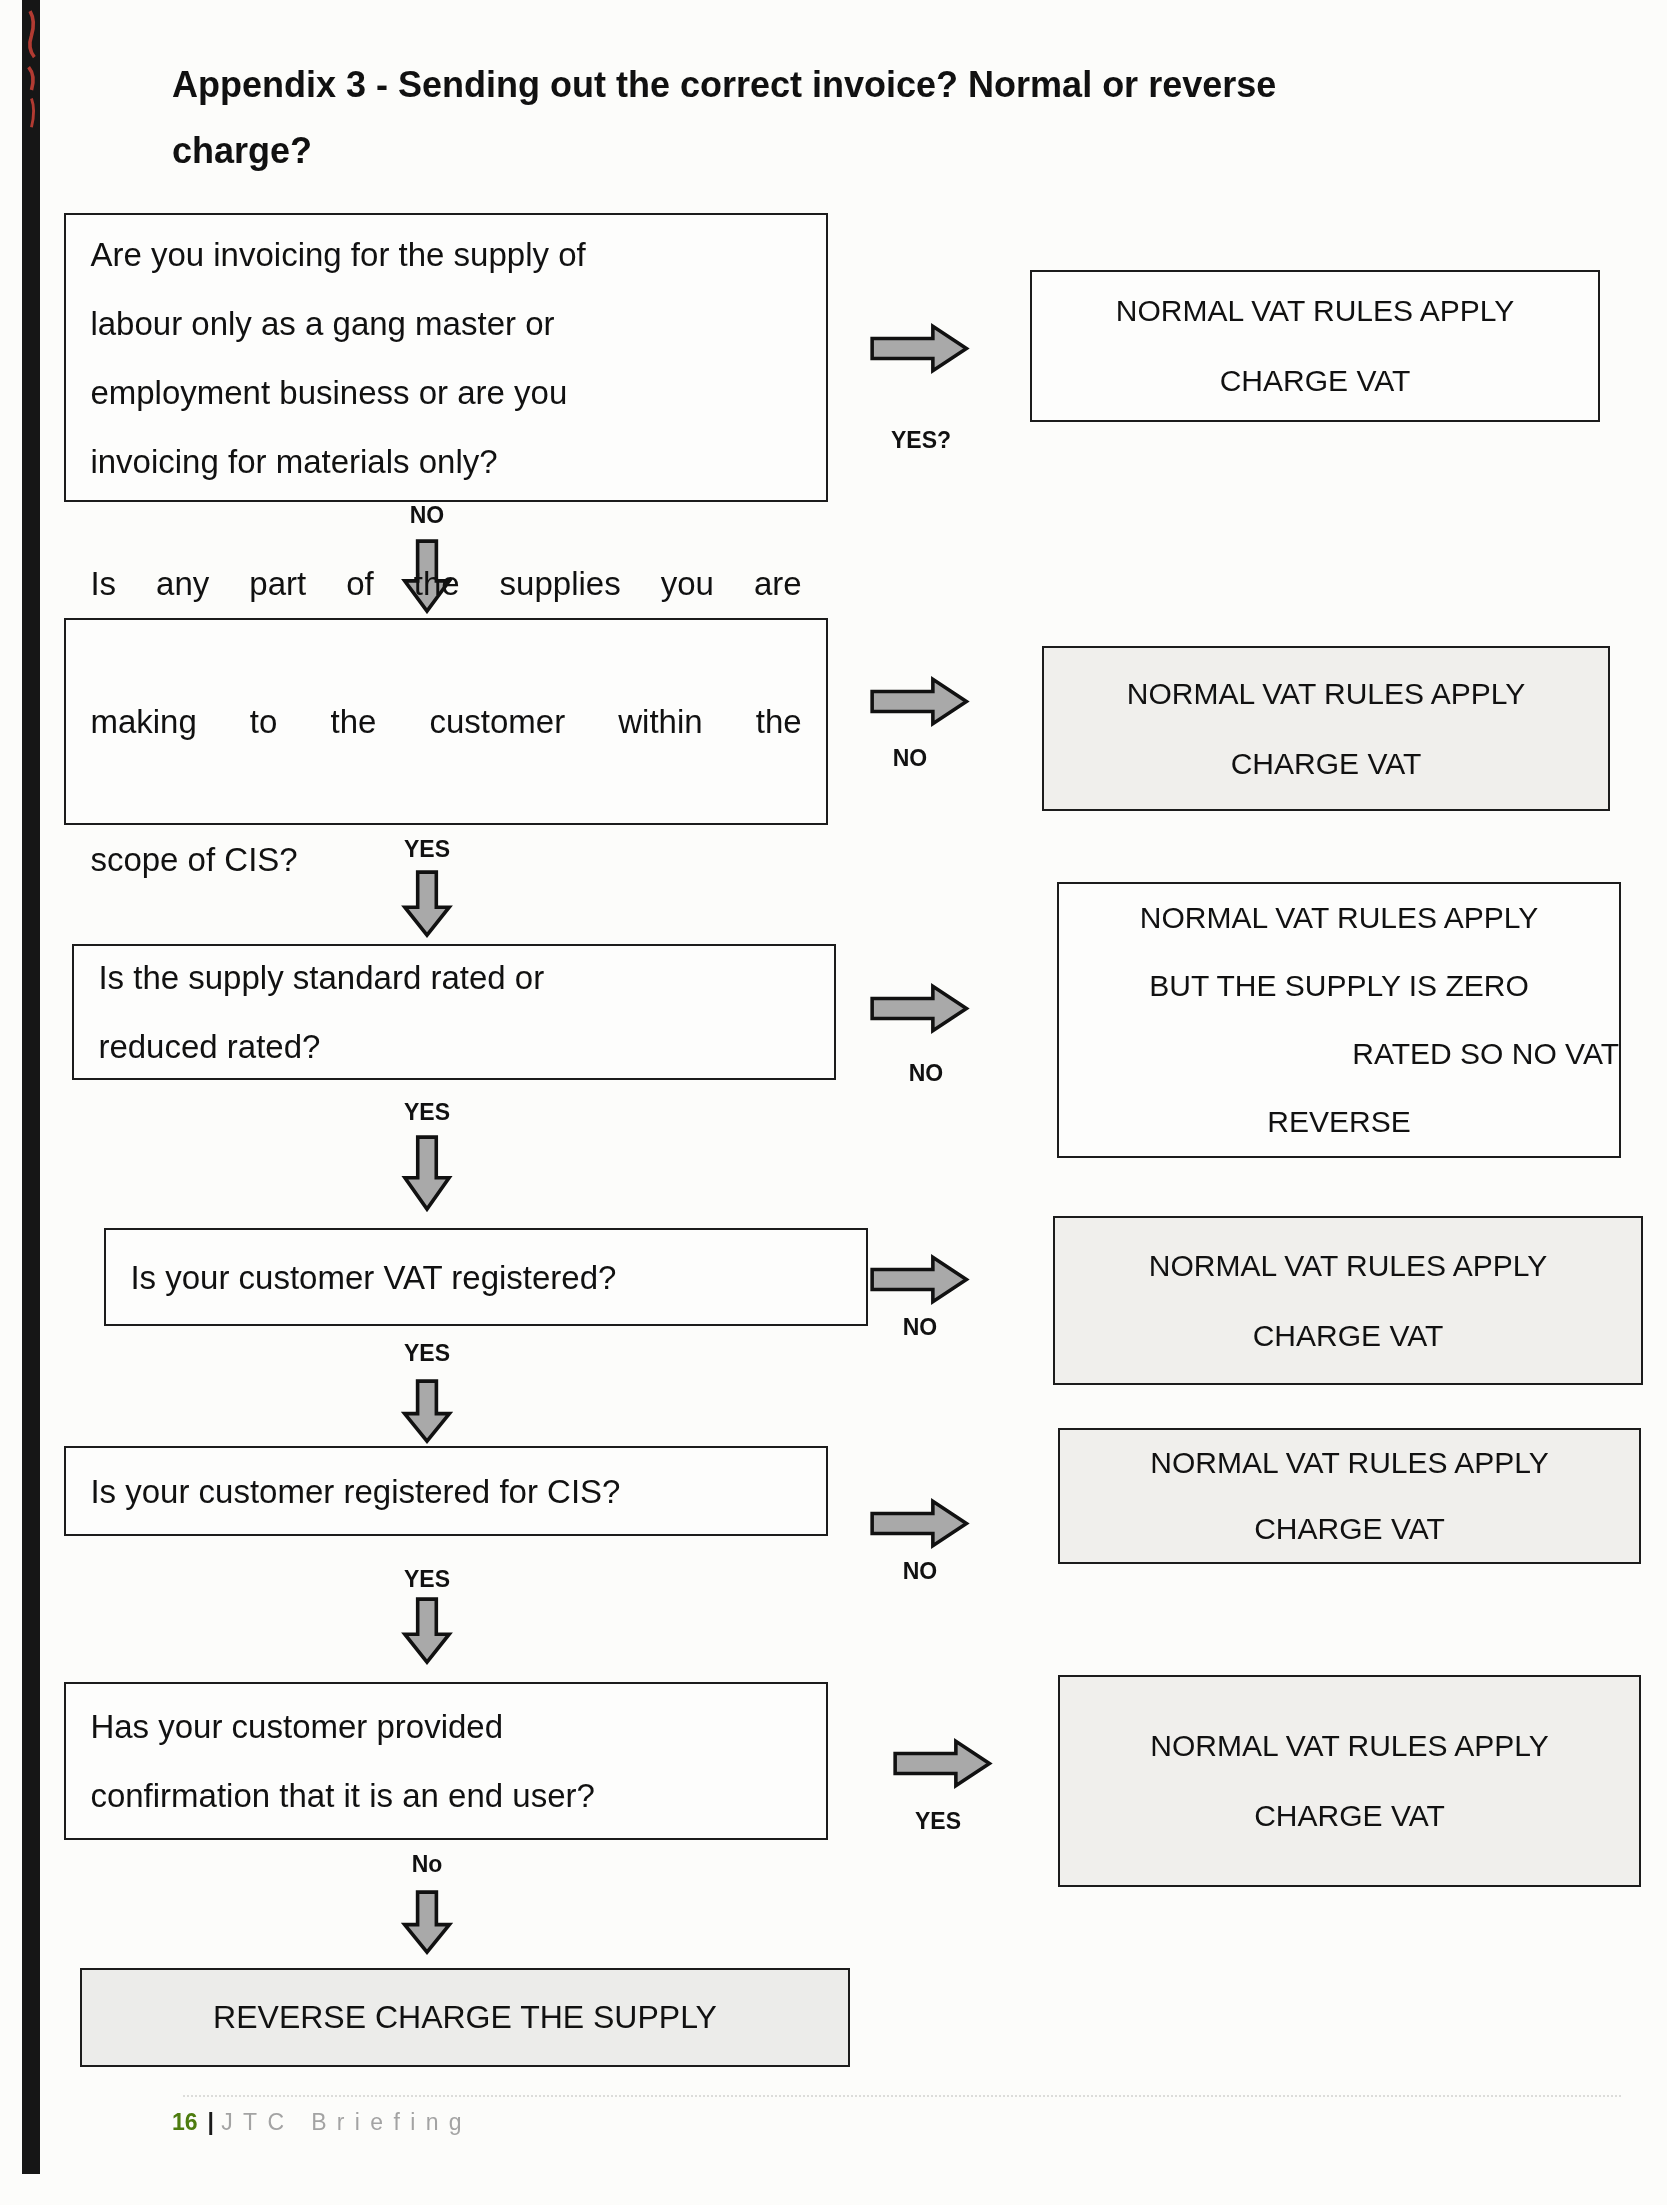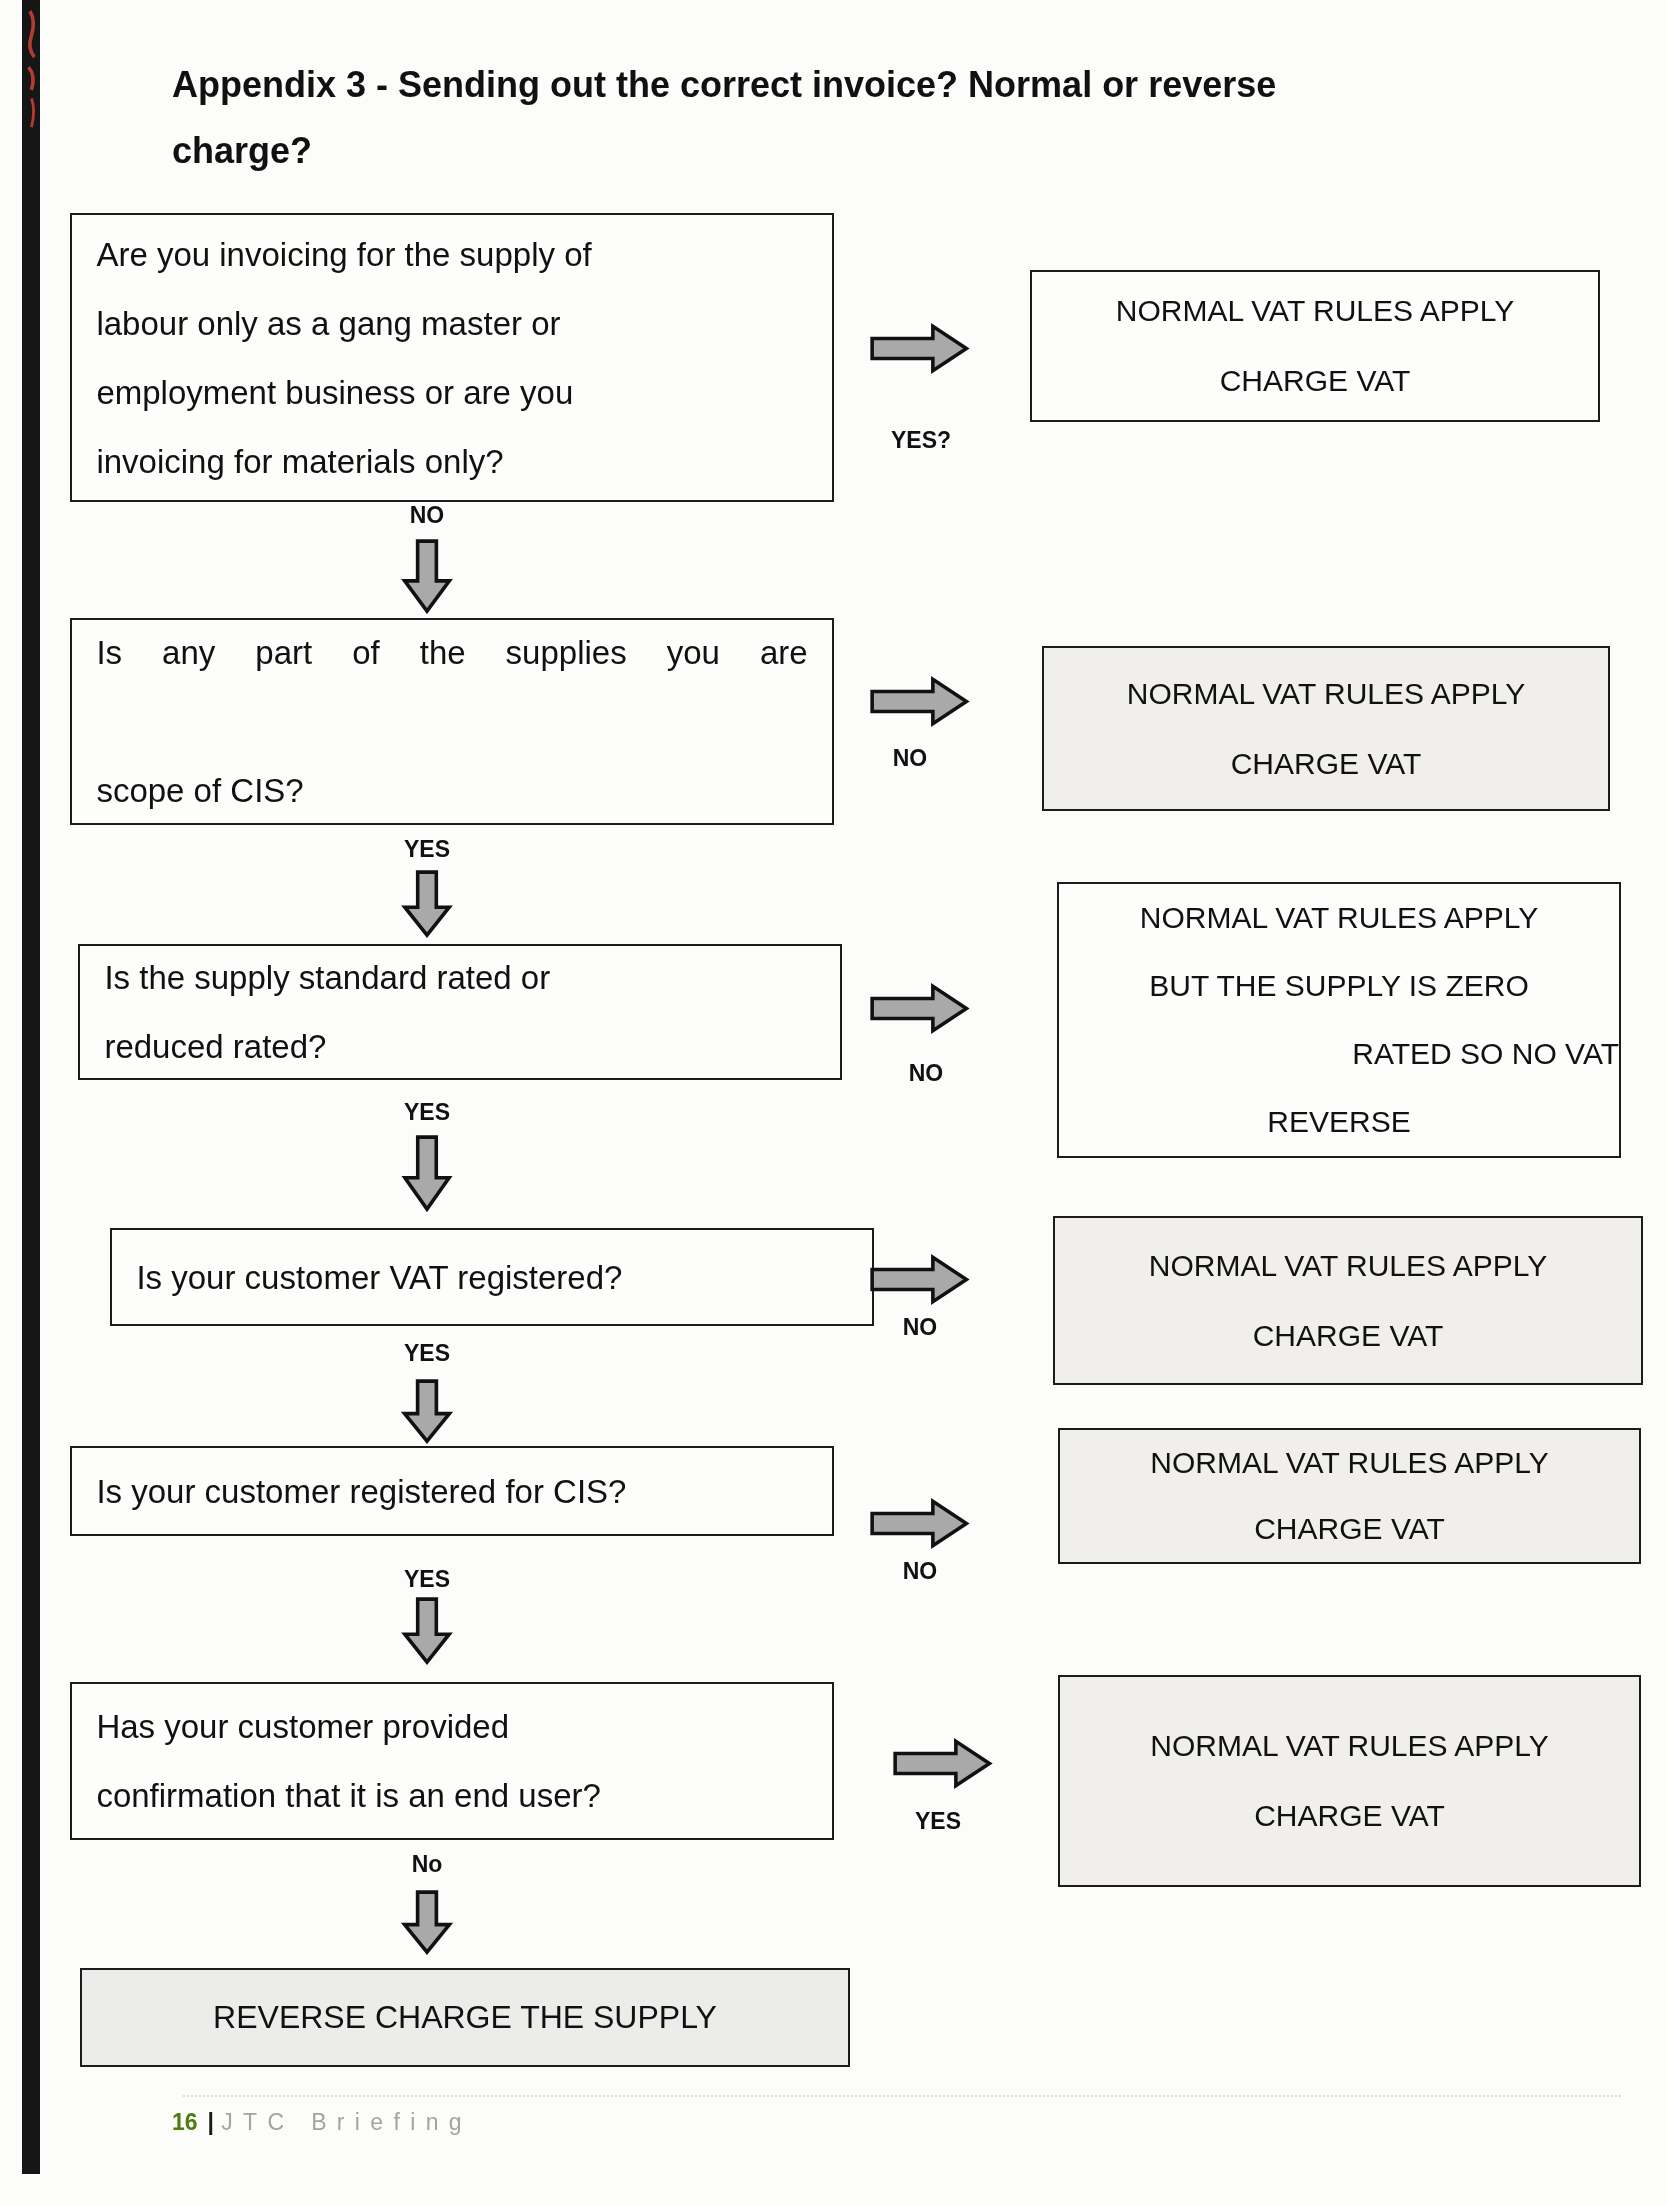--- a/index.html
+++ b/index.html
@@ -12,21 +12,21 @@
     color:#141414;
     overflow:hidden;
   }
   
   .scanbar{position:absolute;left:21.5px;top:0;width:18.7px;height:2174px;background:#161616;}
   .scanmarks{position:absolute;left:20px;top:4.3px;}
   
   .title{position:absolute;left:172px;top:52px;width:1363px;
          font-size:36px;font-weight:bold;line-height:66px;color:#111;}
   
-  .qbox{position:absolute;left:70px;width:764px;
+  .qbox{position:absolute;left:64px;width:764px;
         border:2.9px solid #1c1c1c;background:#fdfdfc;
         box-sizing:border-box;
         display:flex;flex-direction:column;justify-content:center;
         padding:0 24.4px;font-size:33px;color:#111;}
   .qline{line-height:69px;white-space:nowrap;}
   .jline{line-height:69px;text-align:justify;}
   .jline::after{content:"";display:inline-block;width:100%;}
   
   .rbox{position:absolute;border:2.2px solid #1c1c1c;background:#fdfdfc;
         box-sizing:border-box;
@@ -88,20 +88,21 @@
   </div>
   <div class="flabel" style="left:348px;top:502px;">NO</div>
   <div class="arr" style="left:401px;top:539px;">
     <svg width="52" height="75" viewBox="0 0 72 104">
         <polygon points="23,3 49,3 49,58 67,58 36,100 5,58 23,58" fill="#a9a9a9" stroke="#111" stroke-width="5"></polygon>
       </svg>
   </div>
 
   <div class="qbox" style="top:618px;height:207px;">
     <div class="jline">Is any part of the supplies you are</div>
+    <div class="jline">making to the customer within the</div>
     <div class="qline">scope of CIS?</div>
   </div>
   <div class="arr" style="left:870px;top:674px;">
     <svg width="100" height="55" viewBox="0 0 140 76">
         <polygon points="3,24 88,24 88,7 135,38 88,69 88,52 3,52" fill="#a9a9a9" stroke="#111" stroke-width="5"></polygon>
       </svg>
   </div>
   <div class="flabel" style="left:831px;top:745px;">NO</div>
   <div class="rbox tint" style="left:1042px;top:646px;width:568px;height:165px;">
     <div class="rline">NORMAL VAT RULES APPLY</div>

